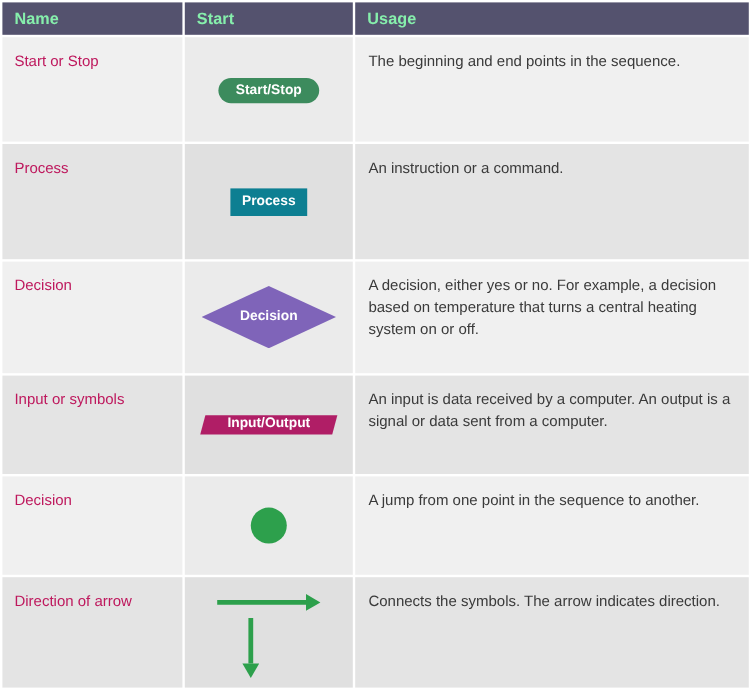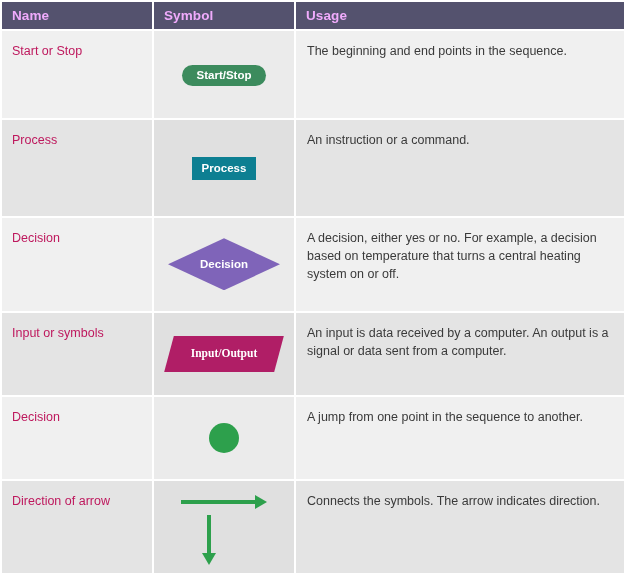--- a/index.html
+++ b/index.html
@@ -20,21 +20,21 @@
     height: 575px;
     border-collapse: separate;
     border-spacing: 2px 2px;
     table-layout: fixed;
     background: #ffffff;
   }
 
   
   thead th {
     background: #54526e;
-    color: #f0abfc;
+    color: #86efac;
     font-size: 13.5px;
     font-weight: bold;
     text-align: left;
     vertical-align: middle;
     padding: 0 0 0 10px;
     height: 27px;
     letter-spacing: .1px;
   }
 
   
@@ -117,25 +117,24 @@
     position: absolute;
     inset: 0;
     background: #7f64b9;
     clip-path: polygon(50% 0, 100% 50%, 50% 100%, 0 50%);
   }
   .diamond-box .shape-label { position: relative; }
 
   .para-box {
     position: relative;
     width: 110px;
-    height: 36px;
-    display: flex;
-    align-items: center;
-    justify-content: center;
-    font-family: Liberation Serif, serif;
+    height: 16px;
+    display: flex;
+    align-items: center;
+    justify-content: center;
   }
   .para-box .para-shape {
     position: absolute;
     inset: 0;
     background: #b01e66;
     transform: skewX(-15deg);
   }
   .para-box .shape-label { position: relative; }
 
   .circle {
@@ -153,21 +152,21 @@
 <table id="symbol-table">
   <colgroup>
     <col style="width:150px">
     <col style="width:140px">
     <col style="width:334px">
   </colgroup>
 
   <thead>
     <tr>
       <th>Name</th>
-      <th>Symbol</th>
+      <th>Start</th>
       <th>Usage</th>
     </tr>
   </thead>
 
   <tbody>
 
     <tr class="row-light" style="height:87px">
       <td class="name-cell">Start or Stop</td>
       <td class="symbol-cell">
         <div class="symbol-wrap">

